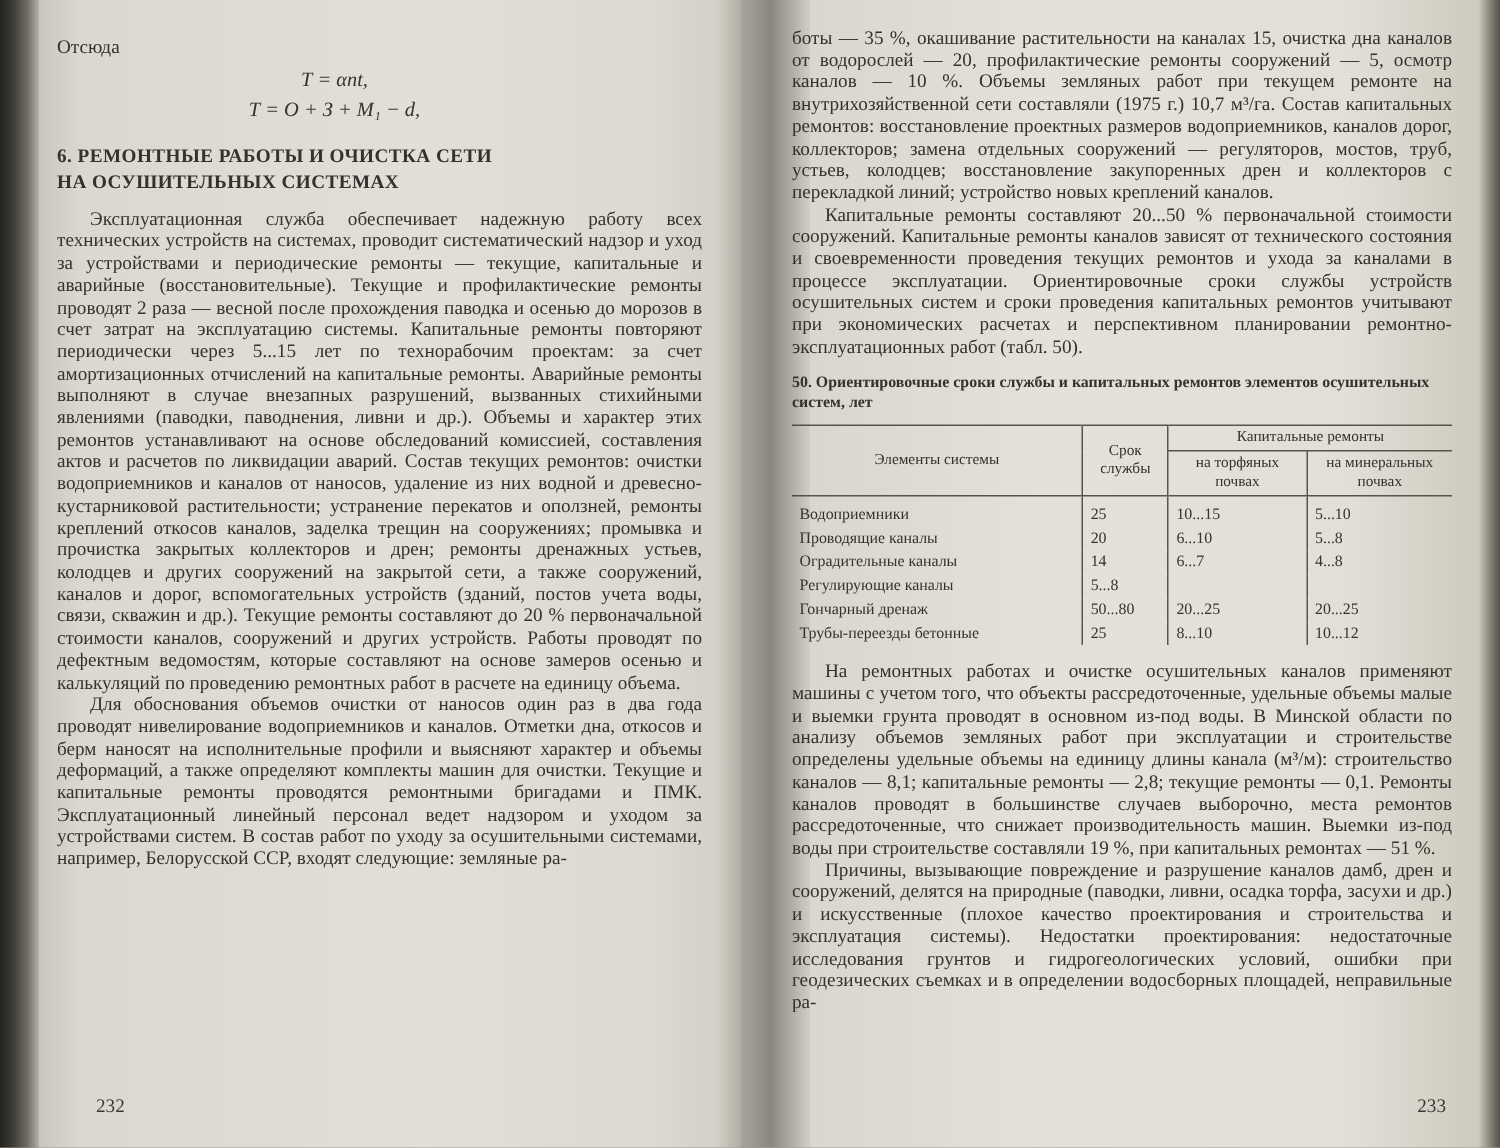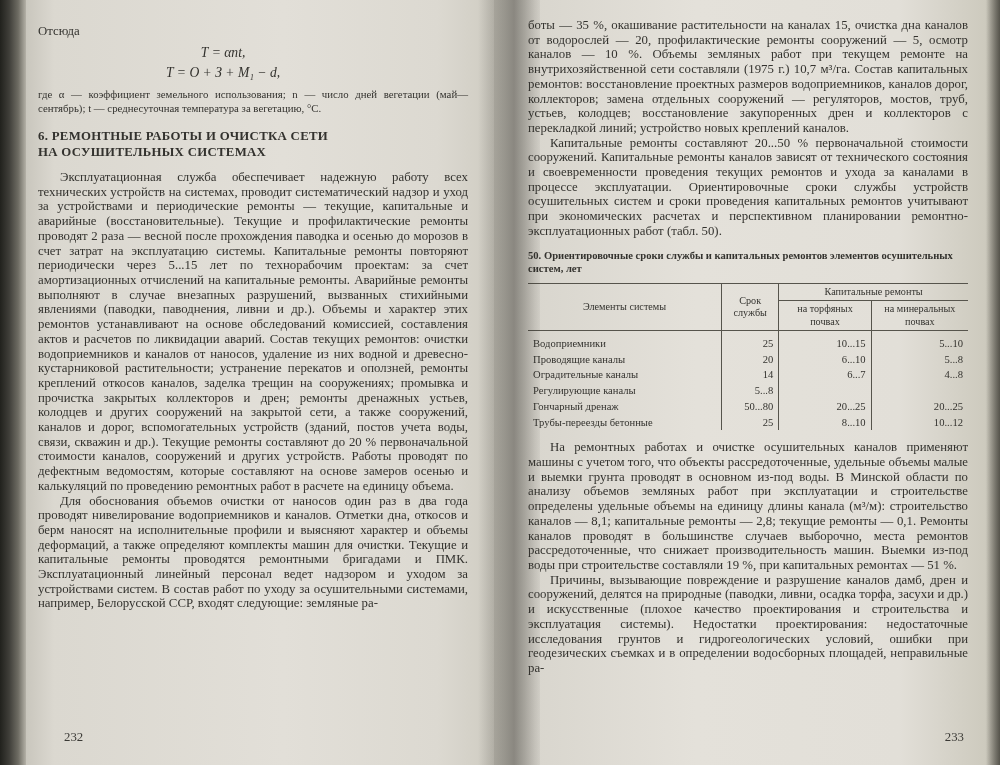--- a/index.html
+++ b/index.html
@@ -68,37 +68,36 @@
     border-top:1px solid #56544c;
   }
   table.t50 th{
     font-weight:normal;text-align:center;vertical-align:middle;
     padding:2px 4px;font-size:10.2px;line-height:1.2;
     border-bottom:1px solid #56544c;
   }
   table.t50 th.grp{border-bottom:1px solid #56544c;}
   table.t50 .vln{border-left:1px solid #56544c;}
   table.t50 td{padding:1px 5px;vertical-align:top;}
-  table.t50 td.num{text-align:right;}
+  table.t50 td.num{text-align:left;}
   table.t50 tbody tr:first-child td{padding-top:6px;}
   .cw1{width:44%;} .cw2{width:13%;} .cw3{width:21%;} .cw4{width:22%;}
 </style>
 </head>
 <body>
 
 <div class="scan">
   <div class="edge-left"></div>
 
   <div class="page left">
     <p class="body-text lead">Отсюда</p>
     <div class="formula">
       <div>Т = αnt,</div>
       <div>Т = О + З + М₁ − d,</div>
     </div>
-    <p class="small-note">где α — коэффициент земельного использования; n — число дней вегетации (май—сентябрь); t — среднесуточная температура за вегетацию, °С.</p>
     <h3 class="heading">
       <span>6. РЕМОНТНЫЕ РАБОТЫ И ОЧИСТКА СЕТИ</span><br>
       <span>НА ОСУШИТЕЛЬНЫХ СИСТЕМАХ</span>
     </h3>
     <p class="body-text indent">Эксплуатационная служба обеспечивает надежную работу всех технических устройств на системах, проводит систематический надзор и уход за устройствами и периодические ремонты — текущие, капитальные и аварийные (восстановительные). Текущие и профилактические ремонты проводят 2 раза — весной после прохождения паводка и осенью до морозов в счет затрат на эксплуатацию системы. Капитальные ремонты повторяют периодически через 5...15 лет по технорабочим проектам: за счет амортизационных отчислений на капитальные ремонты. Аварийные ремонты выполняют в случае внезапных разрушений, вызванных стихийными явлениями (паводки, паводнения, ливни и др.). Объемы и характер этих ремонтов устанавливают на основе обследований комиссией, составления актов и расчетов по ликвидации аварий. Состав текущих ремонтов: очистки водоприемников и каналов от наносов, удаление из них водной и древесно-кустарниковой растительности; устранение перекатов и оползней, ремонты креплений откосов каналов, заделка трещин на сооружениях; промывка и прочистка закрытых коллекторов и дрен; ремонты дренажных устьев, колодцев и других сооружений на закрытой сети, а также сооружений, каналов и дорог, вспомогательных устройств (зданий, постов учета воды, связи, скважин и др.). Текущие ремонты составляют до 20 % первоначальной стоимости каналов, сооружений и других устройств. Работы проводят по дефектным ведомостям, которые составляют на основе замеров осенью и калькуляций по проведению ремонтных работ в расчете на единицу объема.</p>
     <p class="body-text indent">Для обоснования объемов очистки от наносов один раз в два года проводят нивелирование водоприемников и каналов. Отметки дна, откосов и берм наносят на исполнительные профили и выясняют характер и объемы деформаций, а также определяют комплекты машин для очистки. Текущие и капитальные ремонты проводятся ремонтными бригадами и ПМК. Эксплуатационный линейный персонал ведет надзором и уходом за устройствами систем. В состав работ по уходу за осушительными системами, например, Белорусской ССР, входят следующие: земляные ра-</p>
     <div class="pagenum pn-left">232</div>
   </div>
 
   <div class="page right">

